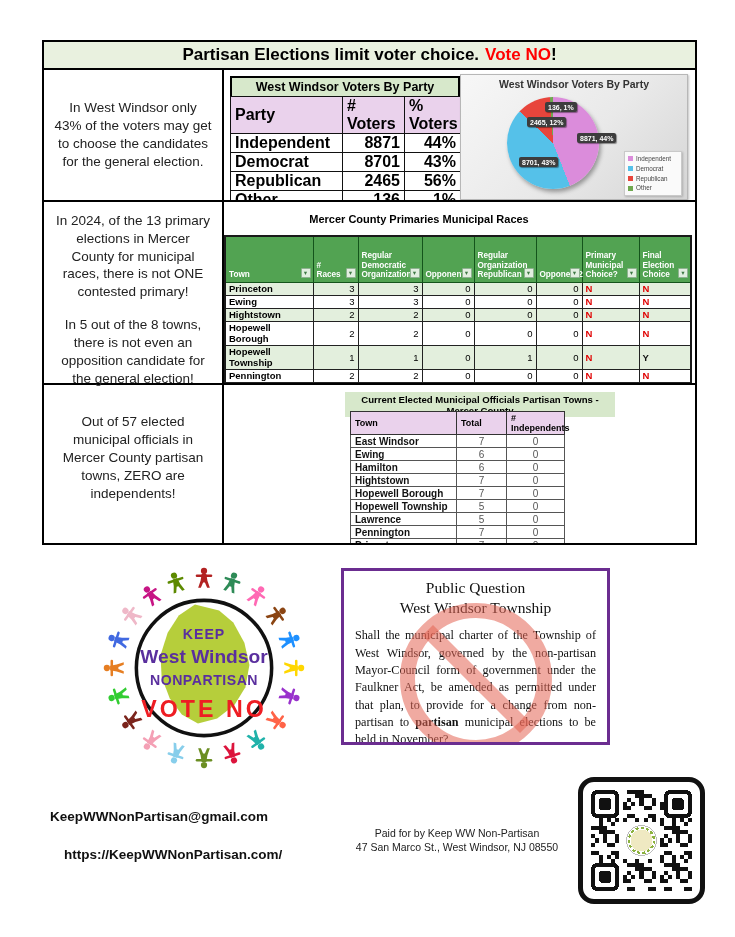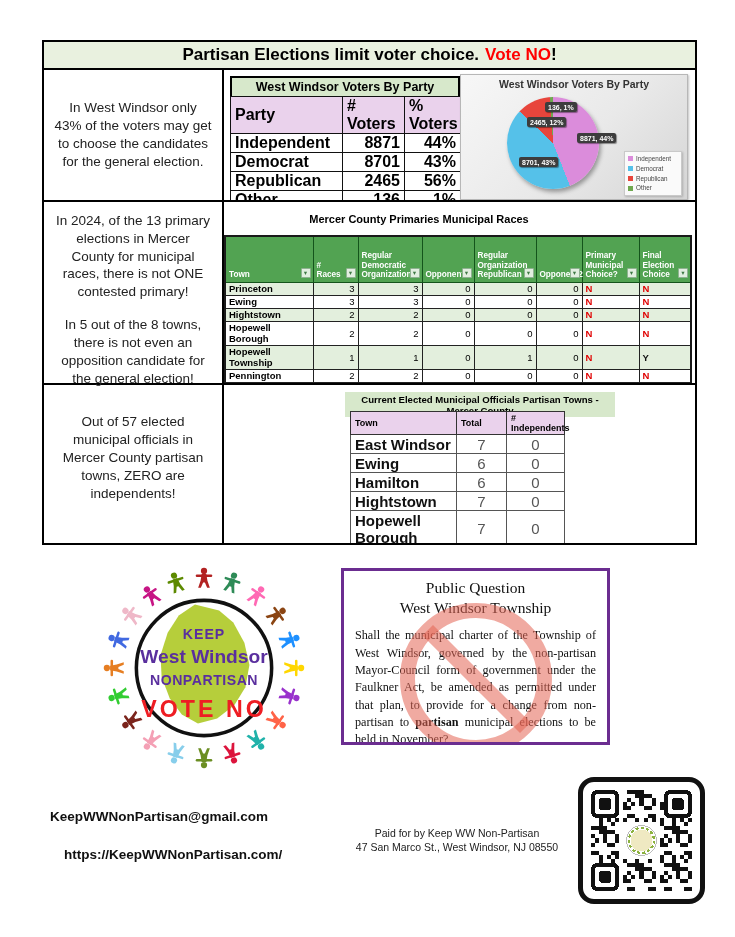--- a/index.html
+++ b/index.html
@@ -50,21 +50,21 @@
   #primaries-table tbody td:nth-child(7), #primaries-table tbody td:nth-child(8) { color:#E00000; font-weight:700; }
   #primaries-table tbody tr:nth-child(5) td:nth-child(8) { color:#111; }
   #primaries-table tfoot td { background:#E3EFDD; font-weight:700; border-top:1.6px solid #111; }
   #primaries-table tfoot td.redcell { color:#E00000; }
   .fi { position:absolute; right:2px; bottom:4px; width:10px; height:10px; background:#E2EFE0; border:1px solid #8FB291; color:#3F7A44; font-size:5.5px; line-height:9px; text-align:center; border-radius:1px; }
 
   
   .off-title { position:absolute; left:121px; top:7px; width:270px; background:#D7E8CB; text-align:center; font-size:9.6px; font-weight:700; padding:1.5px 0; }
   #officials-table { position:absolute; left:126px; top:26px; width:214px; border-collapse:collapse; table-layout:fixed; border:1.6px solid #111; }
   #officials-table th { background:#EAD2EC; font-size:9px; font-weight:700; text-align:left; padding:1px 4px; border:1px solid #333; height:13px; }
-  #officials-table td { font-size:15px; padding:0.5px 4px; border:1px solid #555; height:12.2px; background:#fff; }
+  #officials-table td { font-size:10px; padding:0.5px 4px; border:1px solid #555; height:12.2px; background:#fff; }
   #officials-table td:first-child { font-weight:700; color:#111; }
   #officials-table td:nth-child(2), #officials-table td:nth-child(3) { text-align:center; color:#555; }
 
   
   .logo { position:absolute; left:98px; top:562px; width:212px; height:212px; }
   .lg-keep { font-size:14px; font-weight:700; fill:#5A2F9E; letter-spacing:1px; text-transform:uppercase; }
   .lg-ww { font-size:19px; font-weight:700; fill:#5A2F9E; }
   .lg-np { font-size:14px; font-weight:700; fill:#5A2F9E; letter-spacing:0.5px; text-transform:uppercase; }
   .lg-vote { font-size:23px; font-weight:700; fill:#EE1D23; letter-spacing:3px; }
   .logo text { text-anchor:middle; font-family:"Liberation Sans","DejaVu Sans",sans-serif; }

